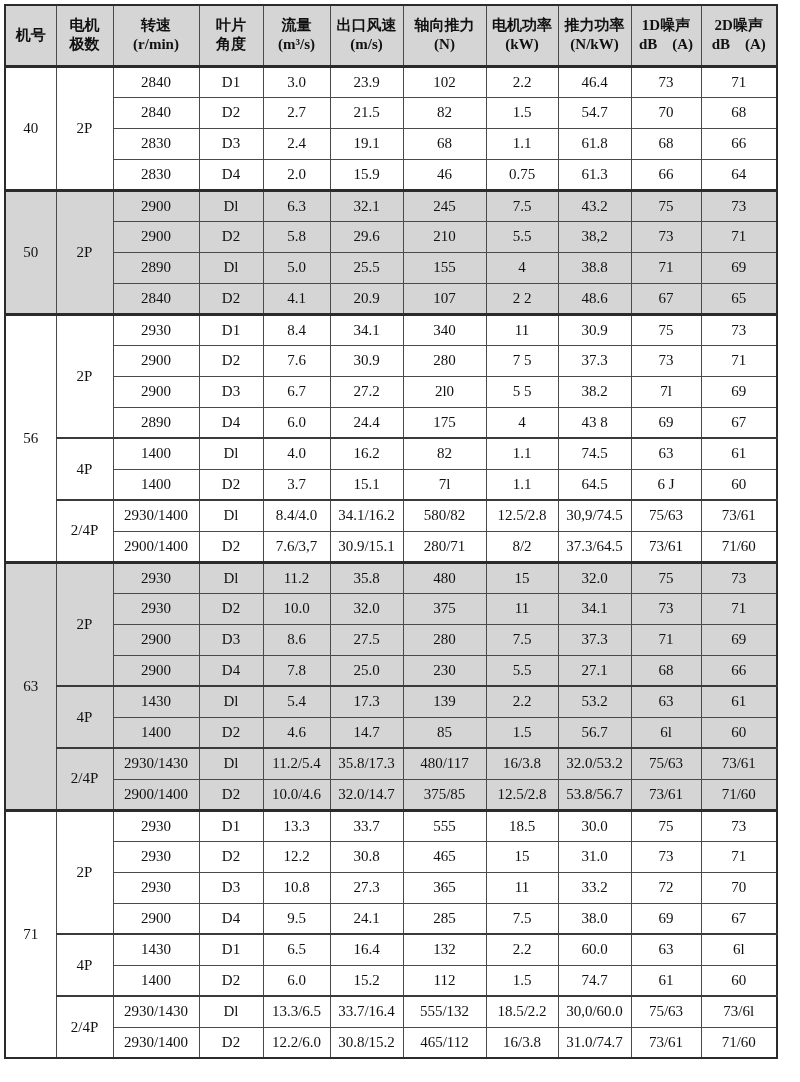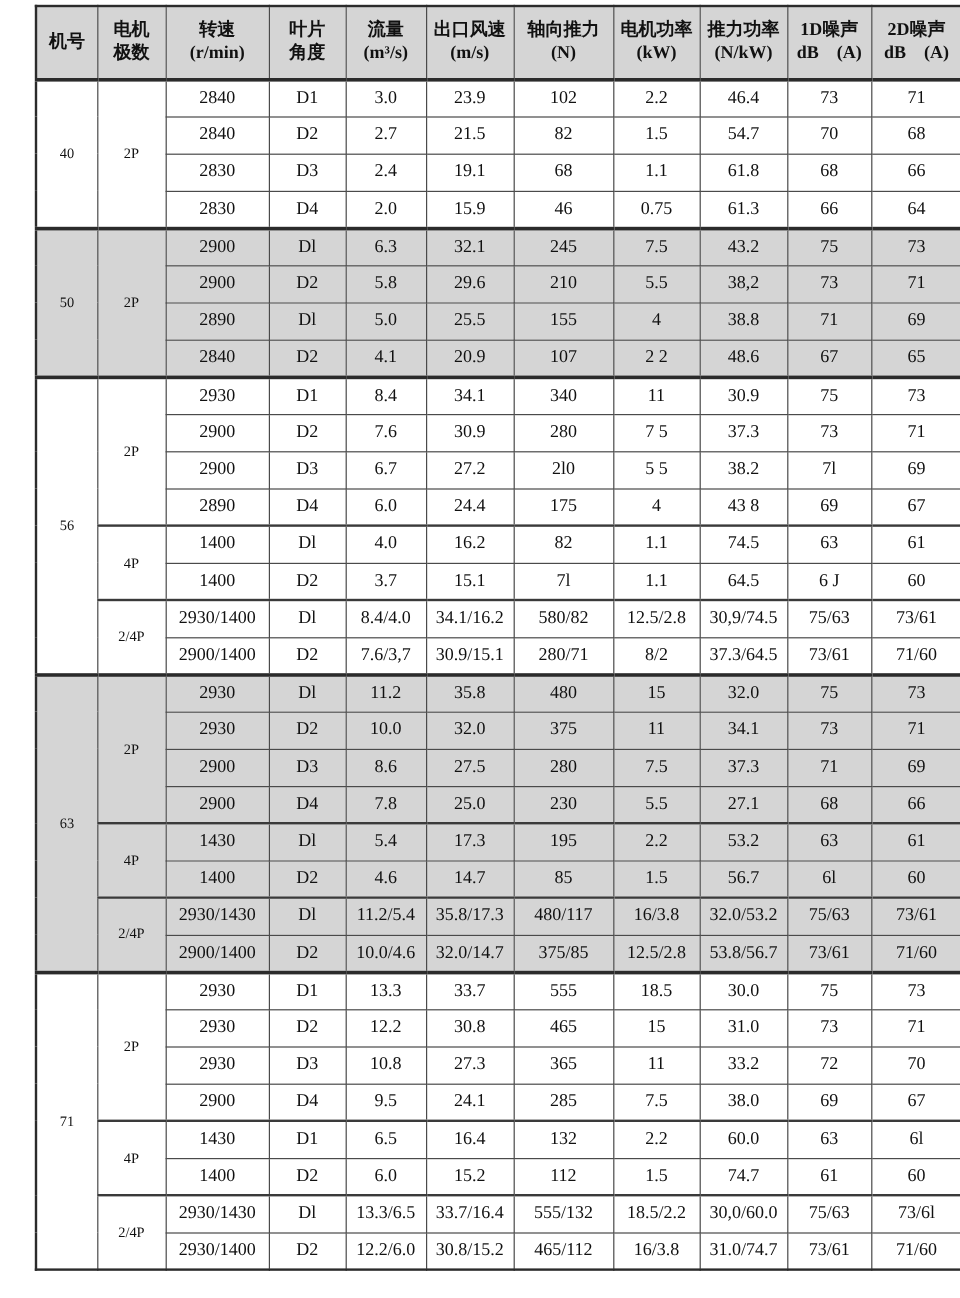--- a/index.html
+++ b/index.html
@@ -6,21 +6,21 @@
   html, body { background: #ffffff; }
   body {
     width: 800px;
     height: 1082px;
     font-family: "Liberation Serif", "DejaVu Serif", serif;
     color: #111111;
   }
   .page {
     width: 800px;
     height: 1082px;
-    padding: 4px 14px 0 29px;
+    padding: 4px 14px 0 4px;
   }
   table.spec {
     width: 772px;
     border-collapse: collapse;
     table-layout: fixed;
     border: 2px solid #2b2b2b;
   }
   th, td {
     border: 1px solid #4a4a4a;
     text-align: center;
@@ -37,21 +37,21 @@
     border-bottom: 3px solid #2b2b2b;
   }
   tbody td {
     height: 31px;
     font-size: 15px;
     white-space: nowrap;
   }
   tr.shaded td { background: var(--shaded, #d5d5d5); }
   tr.block-start td { border-top: 3px solid #2b2b2b; }
   tr.group-start td { border-top: 2px solid #3a3a3a; }
-  td.size-cell, td.poles-cell { font-size: 12px; text-align: center; }
+  td.size-cell, td.poles-cell { font-size: 15px; text-align: center; }
 </style>
 </head>
 <body>
 
 <div class="page">
   <table class="spec">
     <colgroup>
       <col style="width:51px">
         <col style="width:57px">
         <col style="width:86px">
@@ -319,21 +319,21 @@
           <td>27.1</td>
           <td>68</td>
           <td>66</td>
         </tr>
         <tr class="shaded group-start">
           <td rowspan="2" class="poles-cell">4P</td>
           <td>1430</td>
           <td>Dl</td>
           <td>5.4</td>
           <td>17.3</td>
-          <td>195</td>
+          <td>139</td>
           <td>2.2</td>
           <td>53.2</td>
           <td>63</td>
           <td>61</td>
         </tr>
         <tr class="shaded">
           <td>1400</td>
           <td>D2</td>
           <td>4.6</td>
           <td>14.7</td>

